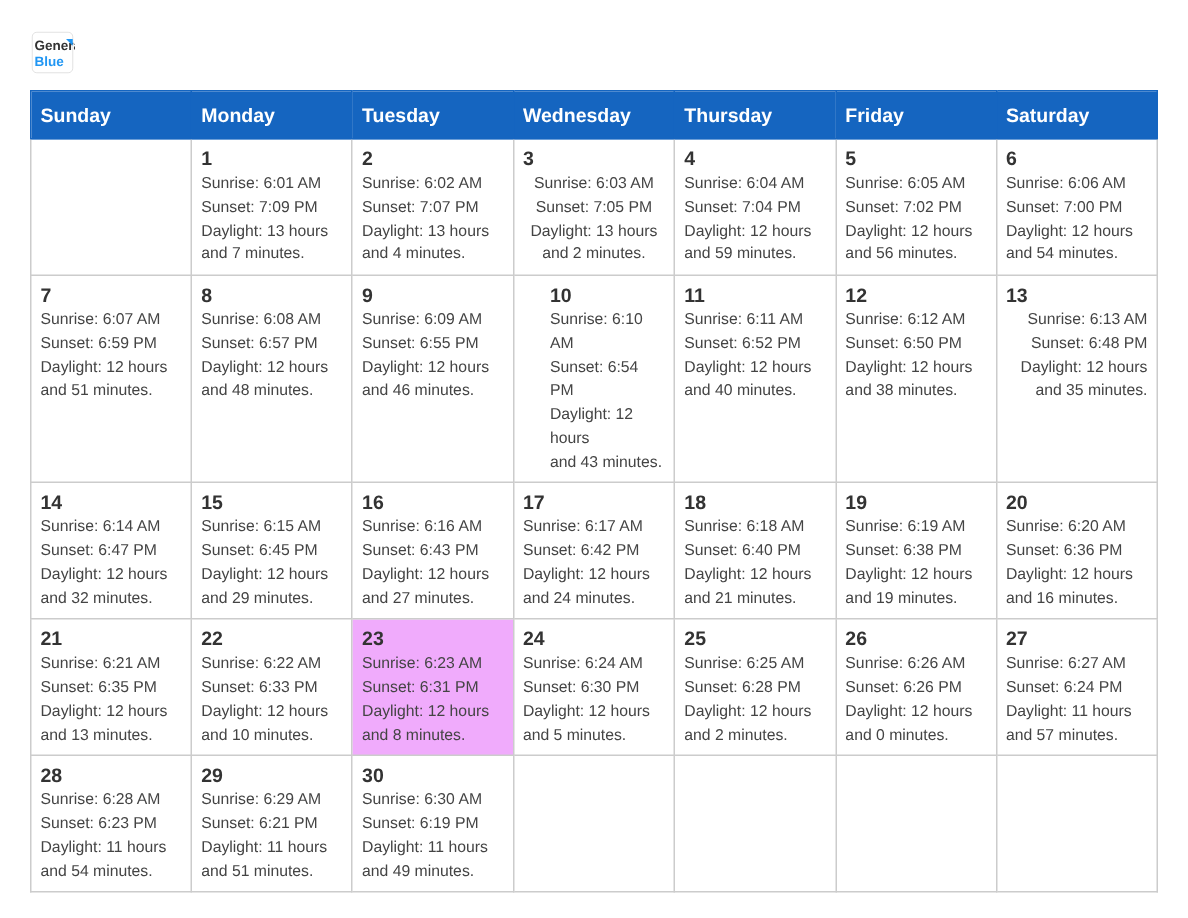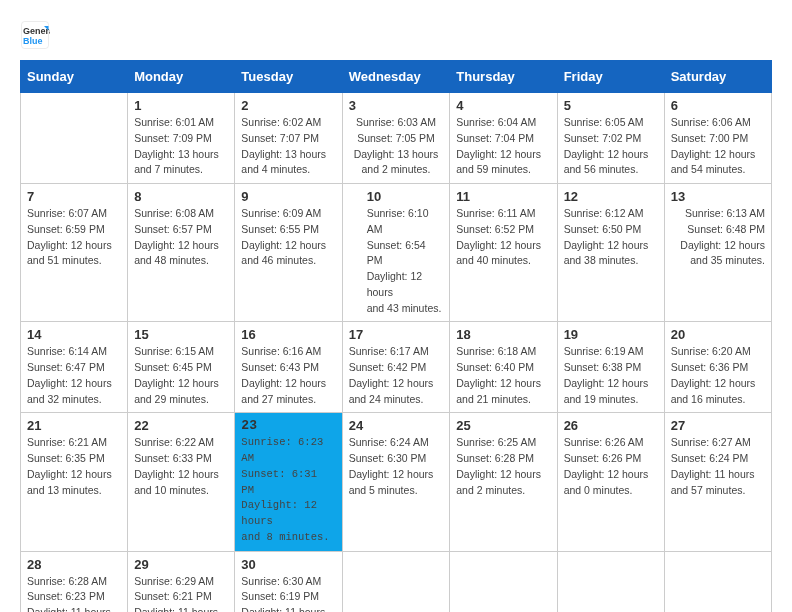--- a/index.html
+++ b/index.html
@@ -275,21 +275,21 @@
 Daylight: 12 hours
 and 13 minutes.</div>
         </td>
         <td style="background: rgb(255, 255, 255);">
           <span class="day-num">22</span>
           <div class="cell-info" style="white-space: pre-line;">Sunrise: 6:22 AM
 Sunset: 6:33 PM
 Daylight: 12 hours
 and 10 minutes.</div>
         </td>
-        <td style="background: #0ea5e9; font-family: Liberation Mono, monospace;">
+        <td style="background: #f0abfc;">
           <span class="day-num">23</span>
           <div class="cell-info" style="white-space: pre-line;">Sunrise: 6:23 AM
 Sunset: 6:31 PM
 Daylight: 12 hours
 and 8 minutes.</div>
         </td>
         <td style="background: rgb(255, 255, 255);">
           <span class="day-num">24</span>
           <div class="cell-info" style="white-space: pre-line;">Sunrise: 6:24 AM
 Sunset: 6:30 PM

